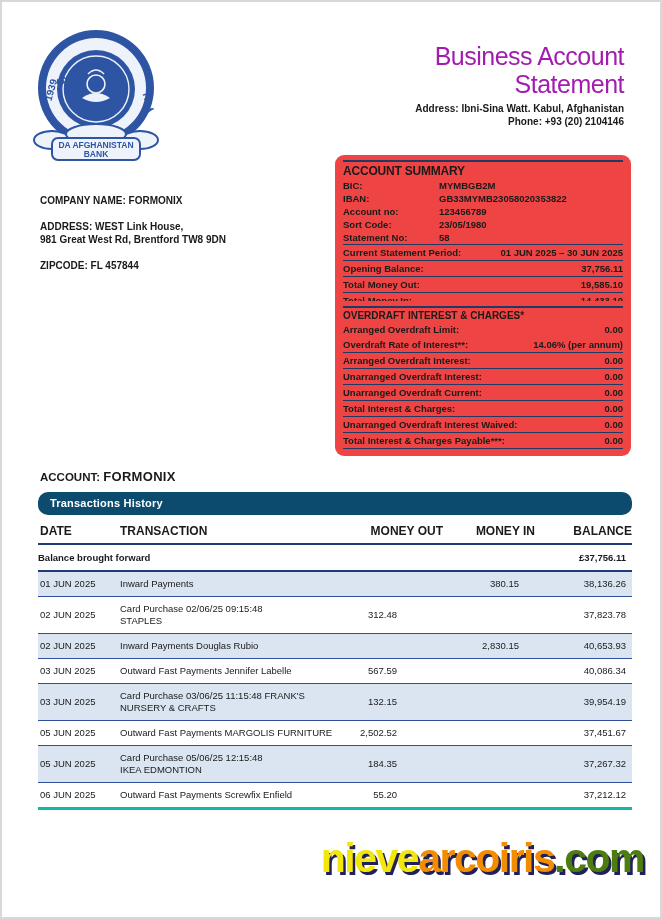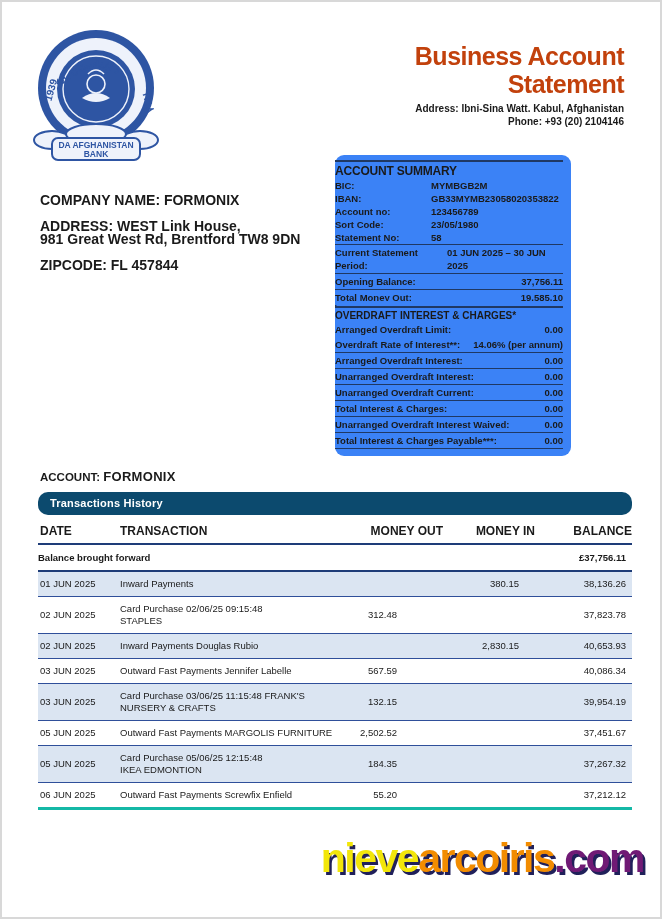--- a/index.html
+++ b/index.html
@@ -5,29 +5,29 @@
   * { margin:0; padding:0; box-sizing:border-box; }
   body { background:#ffffff; font-family:"Liberation Sans", sans-serif; color:#1a1a1a; }
   .page {
     position:relative; width:662px; height:919px; background:#ffffff;
     border:2px solid #d8d8d8; overflow:hidden;
   }
   
   .logo { position:absolute; left:28px; top:24px; width:132px; height:138px; }
   
   .doc-header { position:absolute; right:36px; top:40px; width:300px; text-align:right; }
-  .doc-title { color:#c2410c; font-size:25px; font-weight:bold; line-height:28px; letter-spacing:-0.5px; }
+  .doc-title { color:#a21caf; font-size:25px; font-weight:normal; line-height:28px; letter-spacing:-0.5px; }
   .doc-contact { margin-top:4px; font-size:10px; font-weight:bold; line-height:13px; color:#1a1a1a; }
   
-  .company { position:absolute; left:38px; top:192px; font-size:14px; font-weight:bold; line-height:13px; }
+  .company { position:absolute; left:38px; top:192px; font-size:10px; font-weight:bold; line-height:13px; }
   .company .gap { height:13px; }
   
   .info-box {
-    position:absolute; left:333px; width:236px; background:#3b82f6;
-    border-radius:9px; padding:5px 8px 7px 0;
+    position:absolute; left:333px; width:296px; background:#ef4444;
+    border-radius:9px; padding:5px 8px 7px 8px;
   }
   .box-summary { top:153px; }
   .box-overdraft { top:299px; }
   .box-topline { border-top:2px solid #1f3864; }
   .box-title { font-size:12px; font-weight:bold; padding:2px 0 1px 0; letter-spacing:-0.2px; }
   .box-title-sm { font-size:10px; font-weight:bold; padding:2px 0 1px 0; }
   .kv { display:flex; font-size:9.5px; font-weight:bold; line-height:13px; }
   .kv .k { width:96px; flex:none; }
   .kv .v { flex:1; }
   .lr { display:flex; justify-content:space-between; font-size:9.5px; font-weight:bold; line-height:13px; padding:1px 0; }
@@ -61,21 +61,21 @@
   .tx-data .c-bal { padding-right:6px; }
   .tx-data.shaded { background:#dbe5f2; }
   .tx-data.last { border-bottom:3px solid #14b8a6; }
   
   .watermark {
     position:absolute; right:16px; top:833px; font-size:41px; font-weight:800;
     letter-spacing:-1.5px; white-space:nowrap; text-shadow:2.5px 2.5px 0 #20205a;
   }
   .wm-1 { color:#f2e60a; }
   .wm-2 { color:#f28c00; }
-  .wm-3 { color:#701a75; }
+  .wm-3 { color:#4d7c0f; }
 </style>
 </head>
 <body>
 
 <div class="page">
 
   <div class="logo">
     <svg width="132" height="138" viewBox="0 0 132 138">
       <defs>
         <path id="topArc" d="M 24 78 A 43 46 0 0 1 108 78" fill="none"></path>

